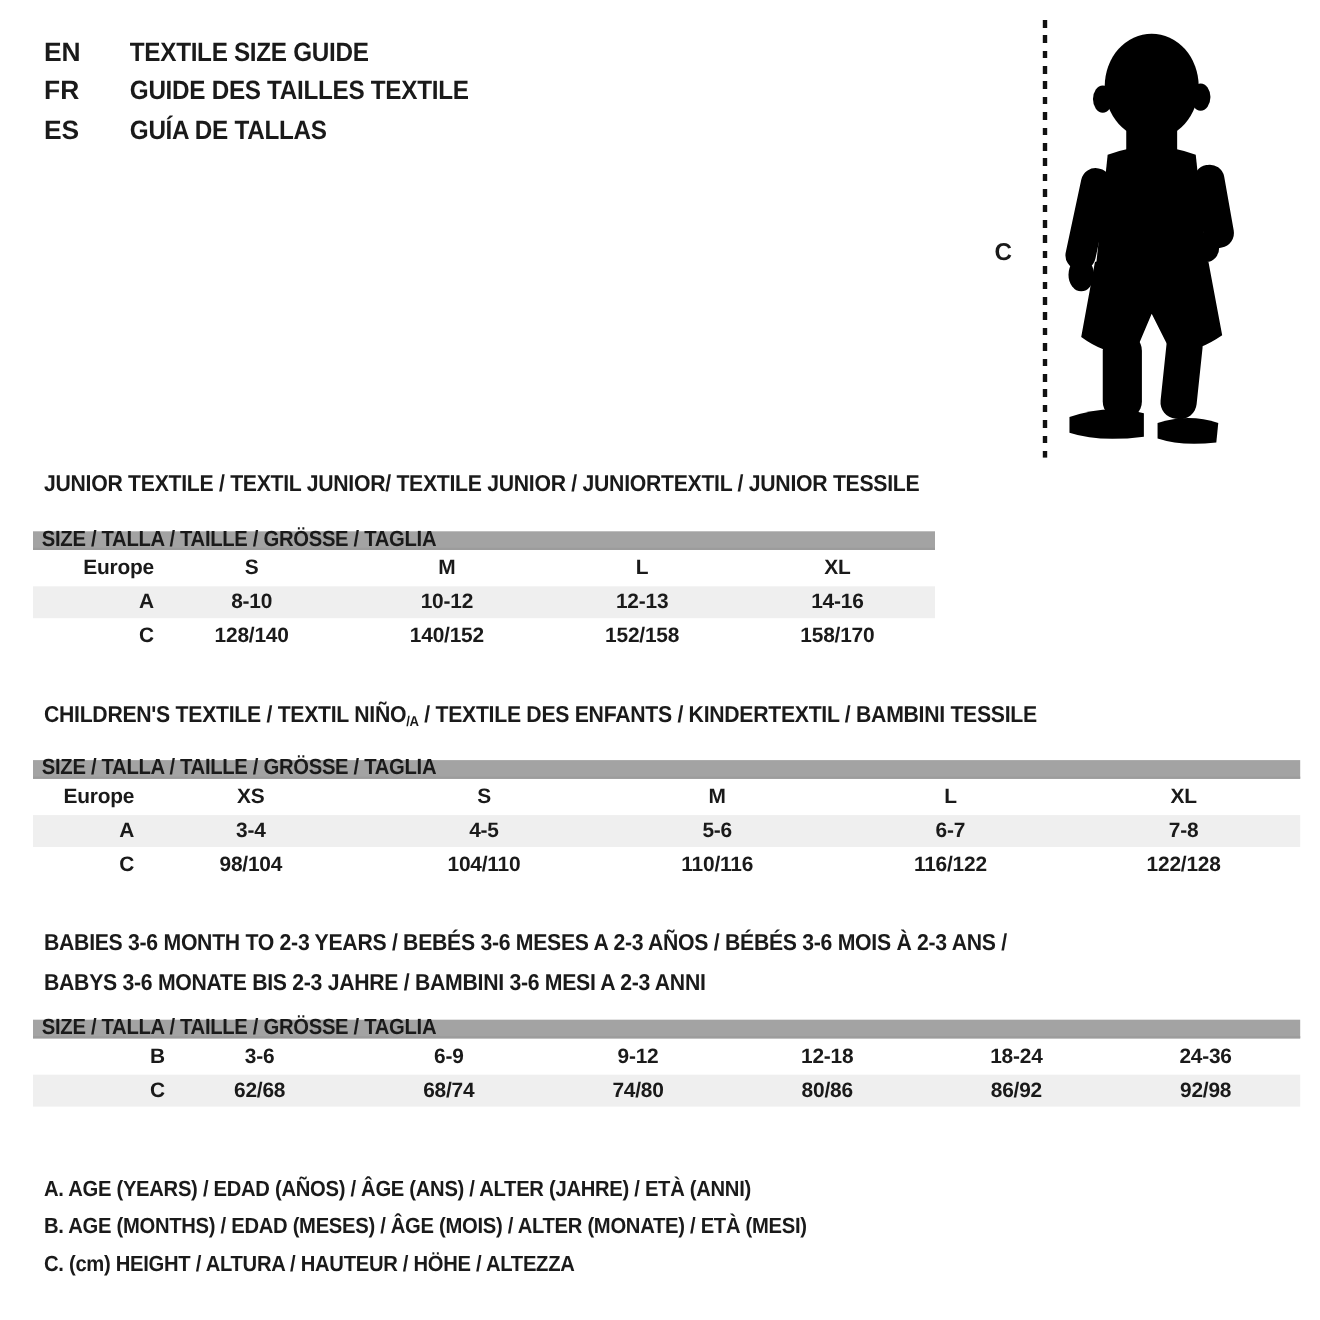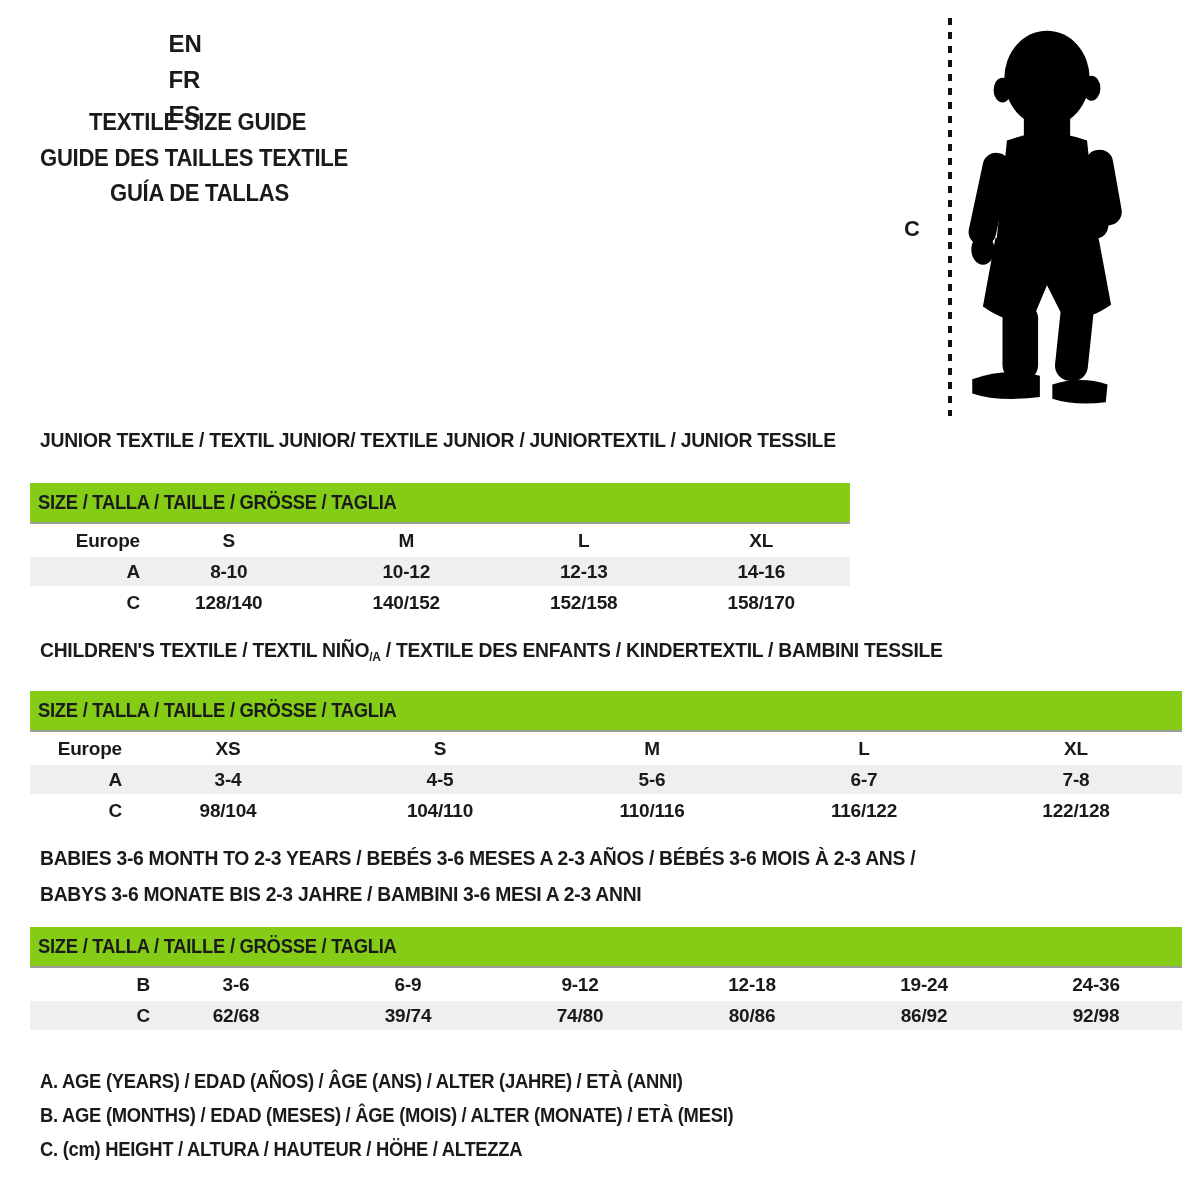--- a/index.html
+++ b/index.html
@@ -13,35 +13,35 @@
   }
   .condensed {
     display:inline-block;
     transform:scaleX(0.92);
     transform-origin:0 50%;
     white-space:nowrap;
     letter-spacing:-0.3px;
   }
   
   .lang-list { position:absolute; left:40px; top:30px; }
-  .lang-row { display:flex; align-items:center; height:35.6px; font-size:24px; font-weight:700;flex-direction:column; }
+  .lang-row { display:flex; align-items:center; height:35.6px; font-size:24px; font-weight:700; }
   .lang-code { width:78px; flex:0 0 78px; }
   
   .dash-line {
     position:absolute; left:948px; top:18px; width:4px; height:398px;
     background:repeating-linear-gradient(to bottom, #111 0 7px, transparent 7px 14px);
   }
   .measure-label { position:absolute; left:904px; top:216px; font-size:22px; font-weight:700; }
   .toddler-svg { position:absolute; left:958px; top:12px; }
   
   .sec-title { position:absolute; left:40px; font-size:21px; font-weight:700; }
   .subscript { font-size:13px; vertical-align:-4px; }
   .table { position:absolute; left:30px; }
   .size-bar {
-    height:41px; background:#84cc16; border-bottom:2px solid #9c9c9c;
+    height:17px; background:#a3a3a3; border-bottom:2px solid #9c9c9c;
     display:flex; align-items:center; padding-left:8px;
     font-size:20px; font-weight:700;
   }
   .rows .trow {
     display:flex; align-items:center; height:29px; margin-top:2px;
     font-size:19px; font-weight:700; letter-spacing:-0.2px;
   }
   .rows .trow:nth-child(2) { background:#efefef; }
   .tcell { flex:1; text-align:center; }
   .tcell.first { text-align:right; padding-left:10px; flex:0 0 110px; }
@@ -166,27 +166,27 @@
   <div class="size-bar">
     <span class="condensed">SIZE / TALLA / TAILLE / GRÖSSE / TAGLIA</span>
   </div>
   <div class="rows">
       <div class="trow">
         <div class="tcell first">B</div>
         <div class="tcell">3-6</div>
         <div class="tcell">6-9</div>
         <div class="tcell">9-12</div>
         <div class="tcell">12-18</div>
-        <div class="tcell">19-24</div>
+        <div class="tcell">18-24</div>
         <div class="tcell">24-36</div>
       </div>
       <div class="trow">
         <div class="tcell first">C</div>
         <div class="tcell">62/68</div>
-        <div class="tcell">39/74</div>
+        <div class="tcell">68/74</div>
         <div class="tcell">74/80</div>
         <div class="tcell">80/86</div>
         <div class="tcell">86/92</div>
         <div class="tcell">92/98</div>
       </div>
     </div>
 </div>
 
 <div class="legend">
   <span class="legend-line condensed">A. AGE (YEARS) / EDAD (AÑOS) / ÂGE (ANS) / ALTER (JAHRE) / ETÀ (ANNI)</span>

